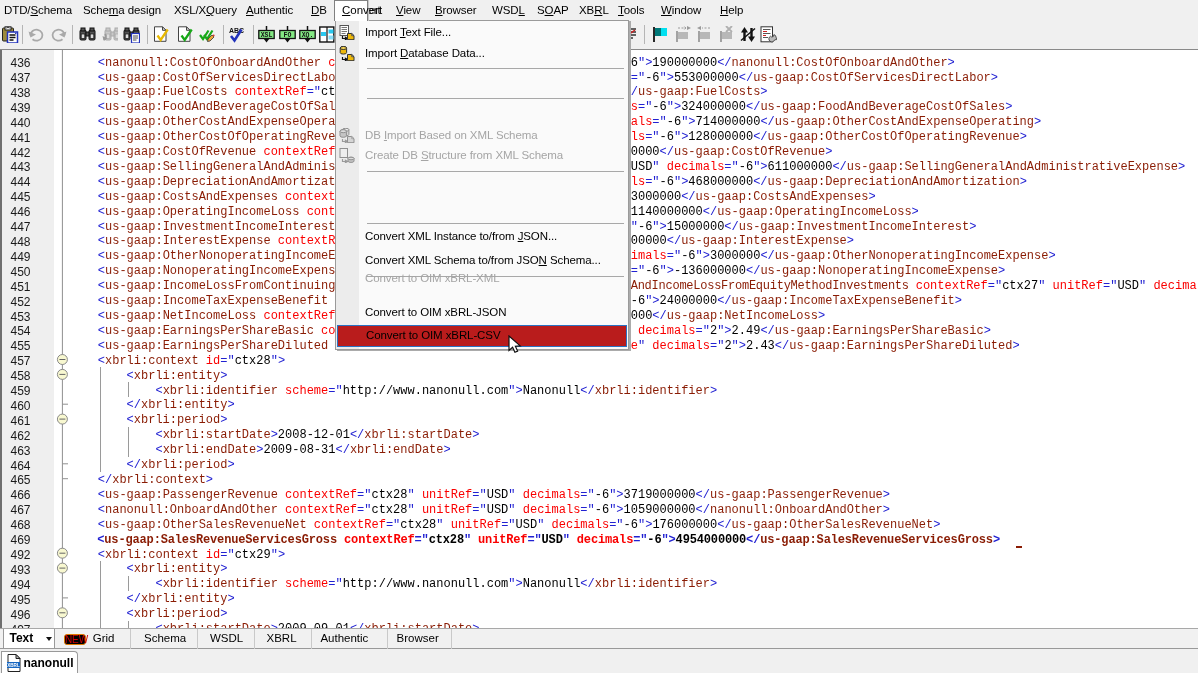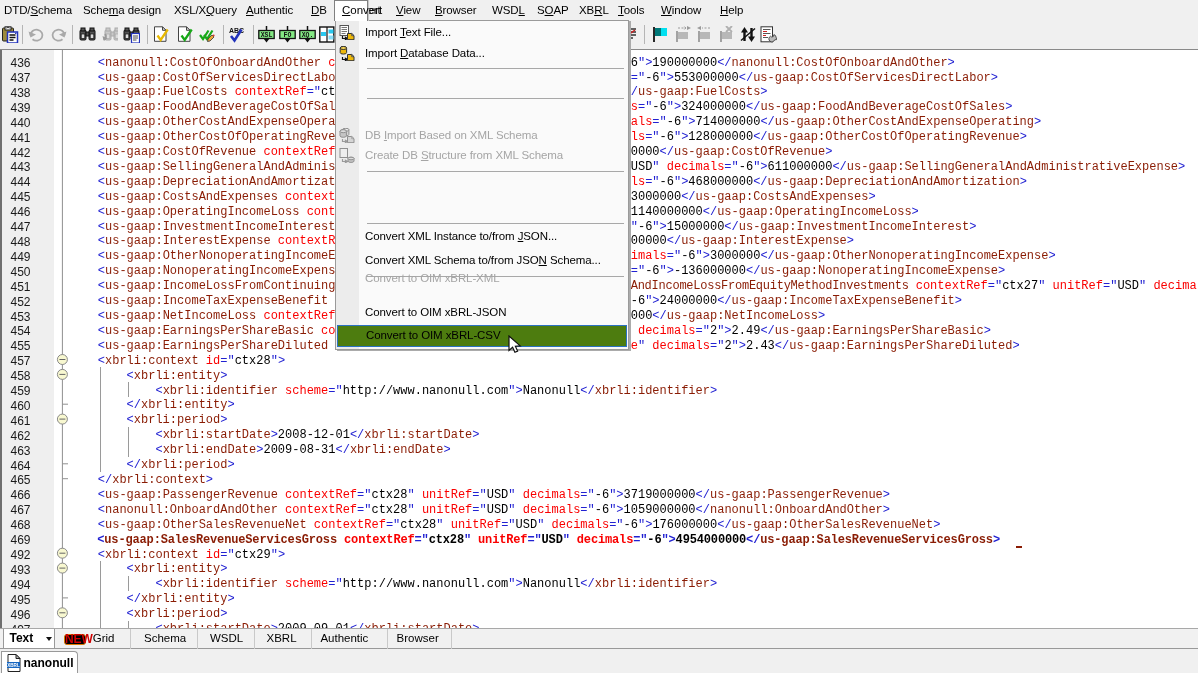--- a/index.html
+++ b/index.html
@@ -33,35 +33,35 @@
 #viewtabs { position:absolute; left:0; top:627.8px; width:100%; height:21.5px; background:#f1f1f1;
   border-top:1px solid #a8a8a8; border-bottom:1px solid #999; }
 .vtsep { position:absolute; top:0; width:1px; height:20px; background:#c9c9c9; }
 .vtl { position:absolute; top:3px; }
 #texttab { position:absolute; left:2.5px; top:0; width:52px; height:20.5px; background:#fff;
   border:1px solid #999; border-top:none; }
 #texttab b { position:absolute; left:6px; top:2.5px; font-size:12px; }
 #texttab .arr { position:absolute; left:42px; top:8px; width:0; height:0;
   border-left:3.5px solid transparent; border-right:3.5px solid transparent; border-top:4px solid #111; }
 #newbadge { position:absolute; left:63.9px; top:5px; width:22.5px; height:11.5px; background:#000000;
-  border:1.5px solid #e07800; border-radius:3px; color:#d00000; font-size:12px; font-weight:bold;
+  border:1.5px solid #e07800; border-radius:3px; color:#d00000; font-size:10px; font-weight:normal;
   text-align:center; line-height:9px; }
 
 #doctabs { position:absolute; left:0; top:649px; width:100%; height:24px; background:#f0f0f0; }
 #nanotab { position:absolute; left:1px; top:1.5px; width:76.5px; height:23px; background:#fff;
   border:1px solid #999; border-bottom:none; border-radius:0 4px 0 0; }
 #nanotab b { position:absolute; left:21.5px; top:4px; font-size:12px; }
 
 #popup { position:absolute; left:334.5px; top:20px; width:294px; height:329.5px;
   background:#fafafa; border:1px solid #9a9a9a; box-shadow:2px 1px 0 #ababab; z-index:50; }
 #popup .gutter { position:absolute; left:0; top:0; width:23px; height:100%; background:#ececec; }
 .mitem { position:absolute; left:1px; right:1px; height:22px; }
 .mitem .mtxt { position:absolute; left:28.5px; top:4px; white-space:pre; letter-spacing:-0.1px; }
 .mitem.dis { color:#a5a5a5; }
-.mitem.hl { background:#4d7c0f; border:1px solid #2b72c2; left:1px; right:1px; }
+.mitem.hl { background:#b91c1c; border:1px solid #2b72c2; left:1px; right:1px; }
 .mitem.hl .mtxt { top:3px; }
 .mico { position:absolute; left:2.5px; top:3px; }
 .msep { position:absolute; left:31px; right:4px; height:1px; background:#a8a8a8; }
 
 #cursor { position:absolute; left:508px; top:335px; z-index:60; }
 </style></head><body>
 <div id="app">
   <div id="menubar">
       <span class="mi" style="left:4px">DTD/<u>S</u>chema</span>
 <span class="mi" style="left:83px">Sche<u>m</u>a design</span>

